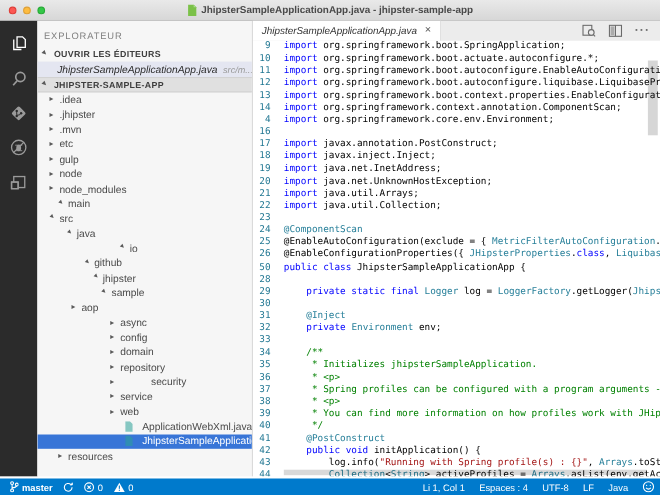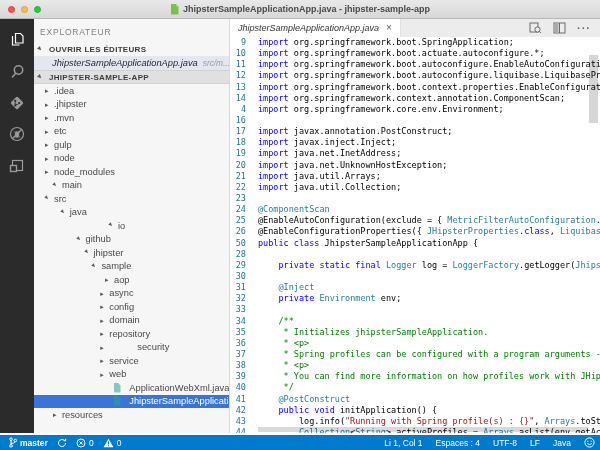--- a/index.html
+++ b/index.html
@@ -197,21 +197,21 @@
         <span class="label">github</span>
       </div>
       <div class="trow" style="padding-left: 50.5px;">
         <span class="twist exp">▸</span>
         <span class="label">jhipster</span>
       </div>
       <div class="trow" style="padding-left: 58.4px;">
         <span class="twist exp">▸</span>
         <span class="label">sample</span>
       </div>
-      <div class="trow" style="padding-left: 71px;">
+      <div class="trow" style="padding-left: 31px;">
         <span class="twist">▸</span>
         <span class="label">aop</span>
       </div>
       <div class="trow" style="padding-left: 66.3px;">
         <span class="twist">▸</span>
         <span class="label">async</span>
       </div>
       <div class="trow" style="padding-left: 66.3px;">
         <span class="twist">▸</span>
         <span class="label">config</span>

